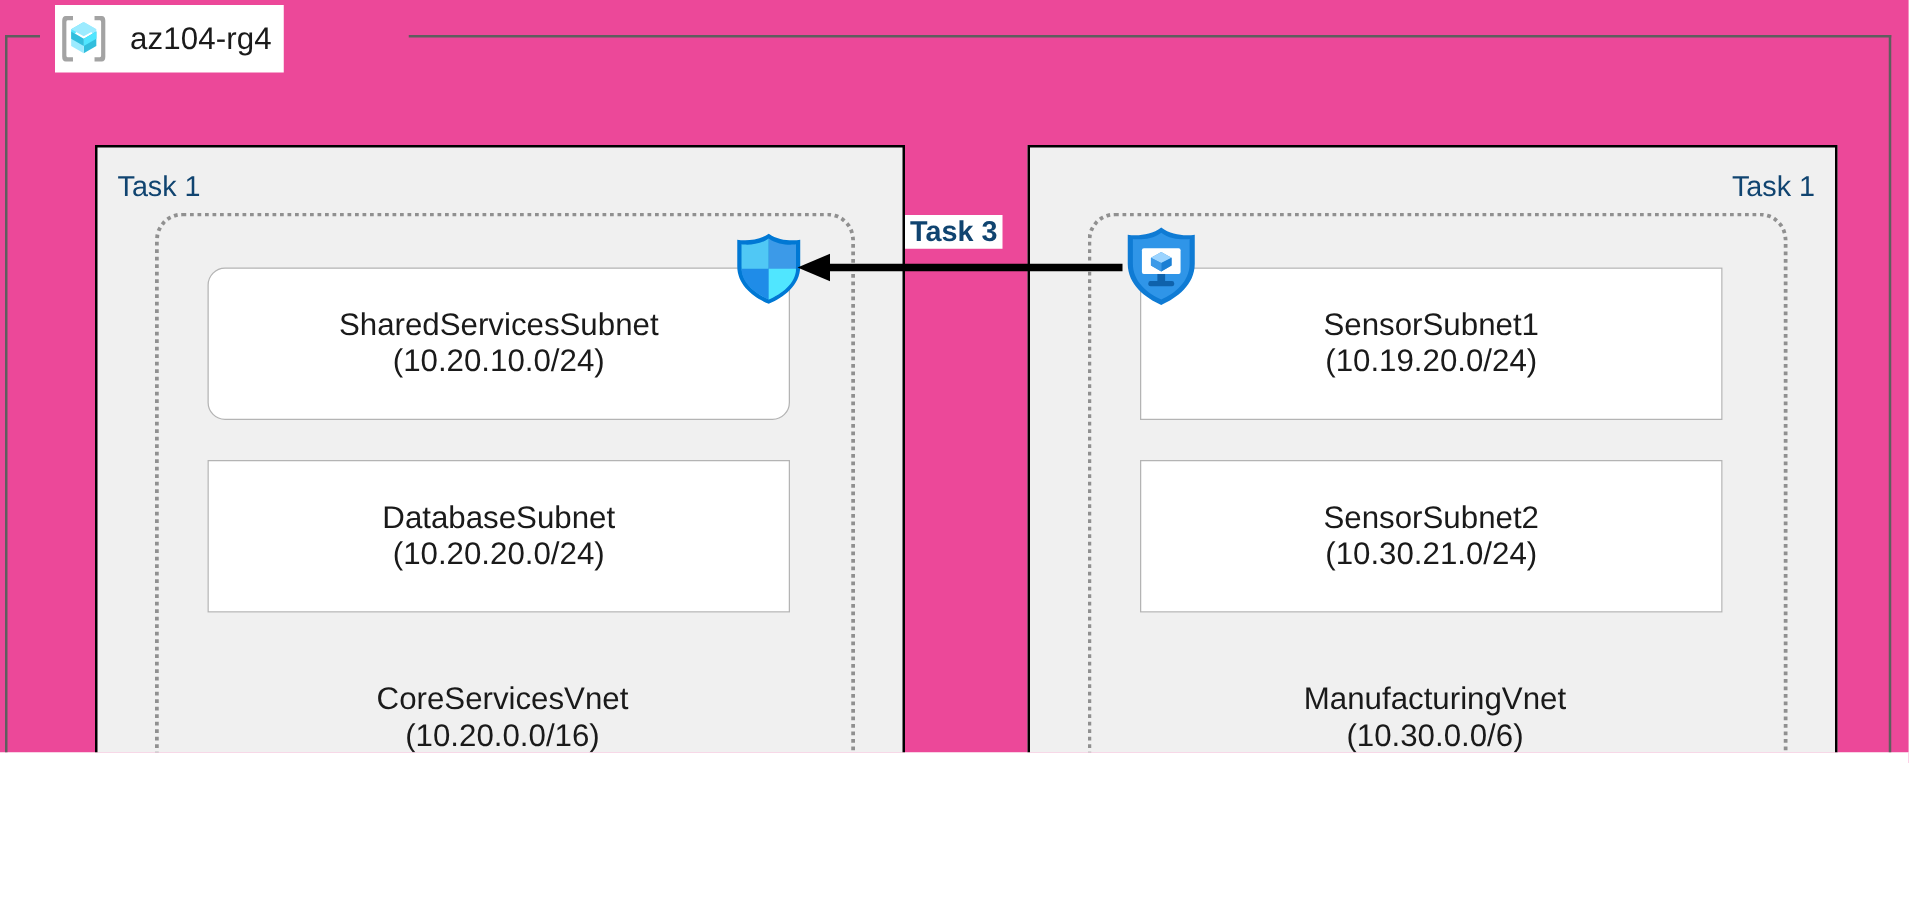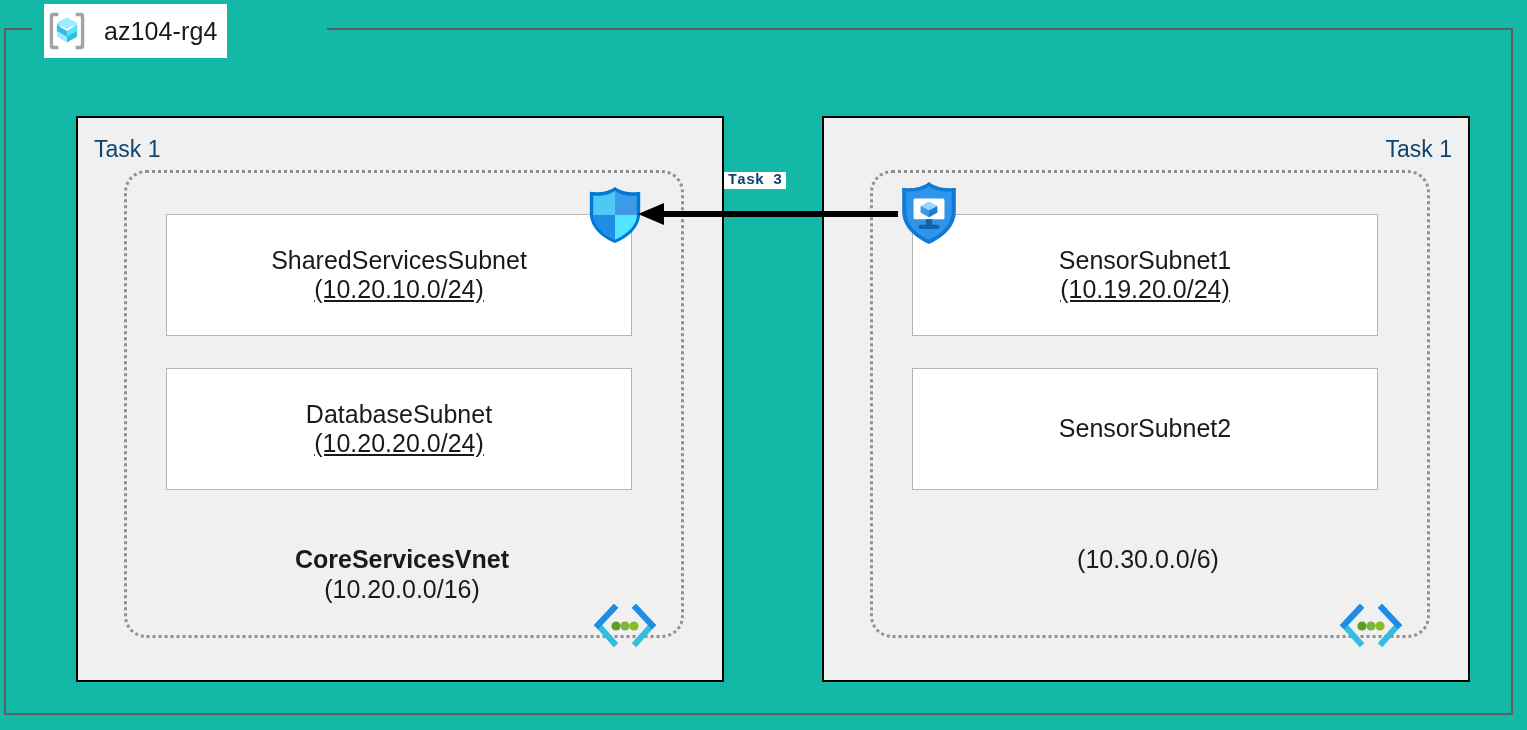--- a/index.html
+++ b/index.html
@@ -6,22 +6,22 @@
     margin: 0;
     padding: 0;
     background: #ffffff;
   }
   body {
     font-family: "Liberation Sans", sans-serif;
   }
   #canvas {
     position: relative;
     width: 1527px;
-    height: 730px;
-    background: #14b8a6;
+    height: 602px;
+    background: #ec4899;
     overflow: hidden;
   }
 
   
   .rg-frame {
     position: absolute;
     left: 4px;
     top: 28px;
     width: 1509px;
     height: 687px;
@@ -102,53 +102,51 @@
   .subnet-box {
     position: absolute;
     box-sizing: border-box;
     background: #ffffff;
     border: 1px solid #b4b4b4;
     display: flex;
     flex-direction: column;
     align-items: center;
     justify-content: center;
   }
-  #t1-subnet-0 { left: 166px; top: 214px; width: 466px; height: 122px; }
+  #t1-subnet-0 { left: 166px; top: 214px; width: 466px; height: 122px; border-radius: 14px; }
   #t1-subnet-1 { left: 166px; top: 368px; width: 466px; height: 122px; }
   #t2-subnet-0 { left: 912px; top: 214px; width: 466px; height: 122px; }
   #t2-subnet-1 { left: 912px; top: 368px; width: 466px; height: 122px; }
 
   .subnet-name {
     font-size: 25px;
     color: #1a1a1a;
     line-height: 1.18;
     white-space: nowrap;
   }
   .subnet-cidr {
     font-size: 25px;
     color: #1a1a1a;
     line-height: 1.18;
     white-space: nowrap;
-    text-decoration: underline;
   }
 
   
   .vnet-caption {
     position: absolute;
     text-align: center;
     width: 560px;
   }
   #vnet1-caption { left: 122px; top: 544px; }
   #vnet2-caption { left: 868px; top: 544px; }
   .vnet-name {
     font-size: 25px;
     color: #1a1a1a;
     line-height: 1.2;
     white-space: nowrap;
-    font-weight: bold;
   }
   .vnet-cidr {
     font-size: 25px;
     color: #1a1a1a;
     line-height: 1.2;
     white-space: nowrap;
   }
 
   
   .icon-abs { position: absolute; }
@@ -164,27 +162,26 @@
     left: 630px;
     top: 196px;
     width: 280px;
     height: 36px;
     pointer-events: none;
   }
   #task3-label {
     position: absolute;
     left: 724px;
     top: 172px;
-    font-size: 15px;
+    font-size: 23px;
     font-weight: bold;
     color: #104470;
     background: #ffffff;
     padding: 0 4px;
     white-space: nowrap;
-    font-family: Liberation Mono, monospace;
   }
 </style>
 </head>
 <body>
 
 <div id="canvas">
 
   <div class="rg-frame"></div>
   <div class="rg-top-left"></div>
   <div class="rg-top-right"></div>
@@ -237,23 +234,25 @@
     <div class="task-label right">Task 1</div>
     <div id="vnet2" class="vnet-box"></div>
   </div>
 
   <div id="t2-subnet-0" class="subnet-box">
     <span class="subnet-name">SensorSubnet1</span>
     <span class="subnet-cidr">(10.19.20.0/24)</span>
   </div>
   <div id="t2-subnet-1" class="subnet-box">
     <span class="subnet-name">SensorSubnet2</span>
+    <span class="subnet-cidr">(10.30.21.0/24)</span>
   </div>
 
   <div id="vnet2-caption" class="vnet-caption">
+    <div class="vnet-name">ManufacturingVnet</div>
     <div class="vnet-cidr">(10.30.0.0/6)</div>
   </div>
 
   <svg id="vnet2-icon" class="icon-abs" viewBox="0 0 66 44">
     <path d="M22 4 L6 21 L22 39" stroke="#32bedd" stroke-width="6" fill="none" stroke-linecap="square"></path>
     <path d="M22 4 L6 21" stroke="#1f8ce8" stroke-width="6" fill="none" stroke-linecap="square"></path>
     <path d="M44 4 L60 21 L44 39" stroke="#32bedd" stroke-width="6" fill="none" stroke-linecap="square"></path>
     <path d="M44 4 L60 21" stroke="#1f8ce8" stroke-width="6" fill="none" stroke-linecap="square"></path>
     <circle cx="24" cy="22" r="4.6" fill="#5e9e23"></circle>
     <circle cx="33" cy="22" r="4.6" fill="#7cb342"></circle>

